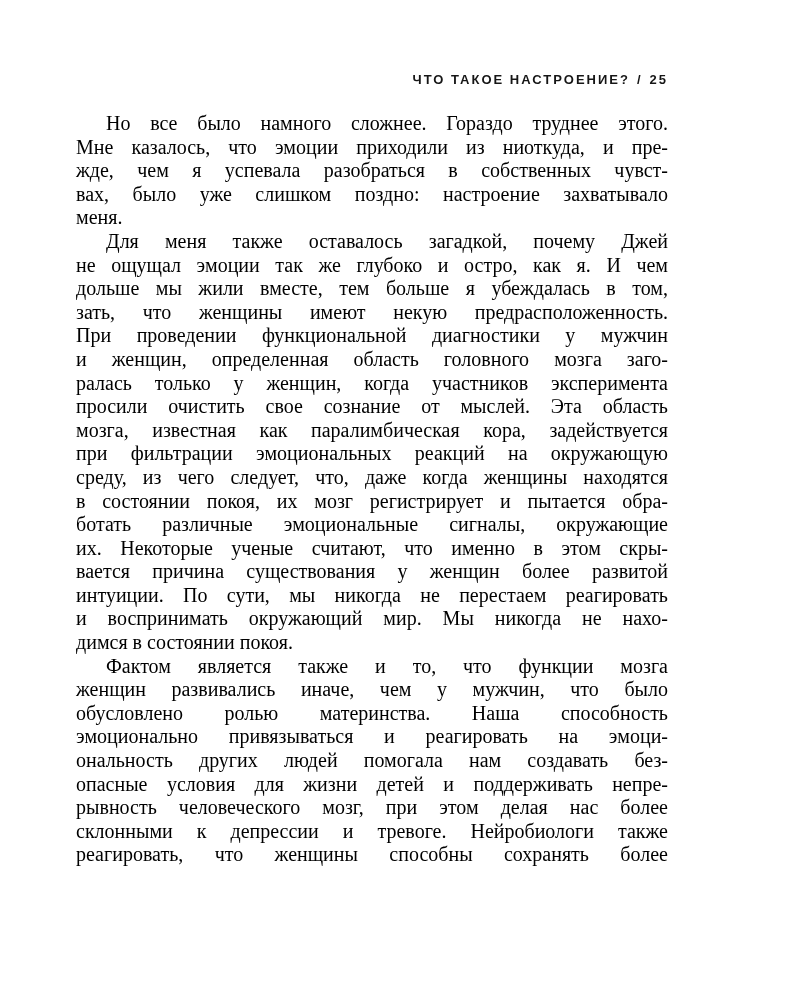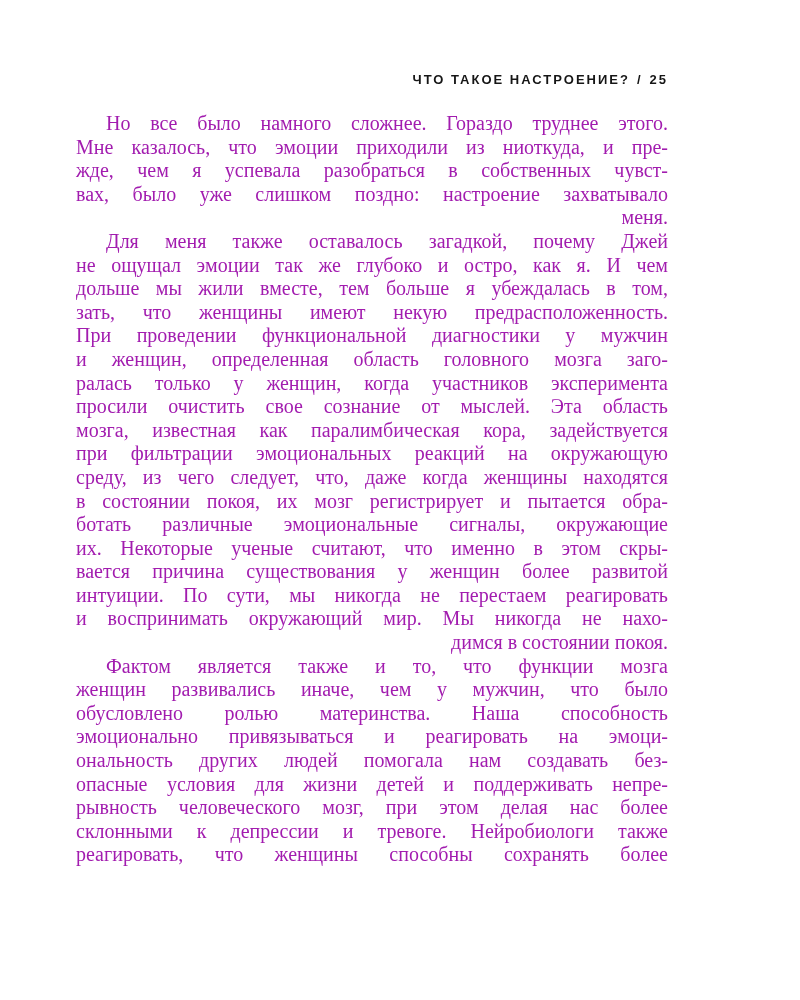--- a/index.html
+++ b/index.html
@@ -30,27 +30,27 @@
   .running-head .rh-sep {
     margin: 0 7px;
   }
   .body-text {
     position: absolute;
     top: 112px;
     left: 76px;
     width: 592px;
     font-family: "Liberation Serif", serif;
     font-size: 20px;
-    color: #a21caf;
+    color: #000000;
   }
   .line {
     height: 23.6px;
     line-height: 23.6px;
     white-space: normal;
-    text-align: right;
+    text-align: left;
   }
   .line.j {
     text-align: justify;
     text-align-last: justify;
     -moz-text-align-last: justify;
   }
   .line.ind {
     text-indent: 30px;
   }
 </style>

